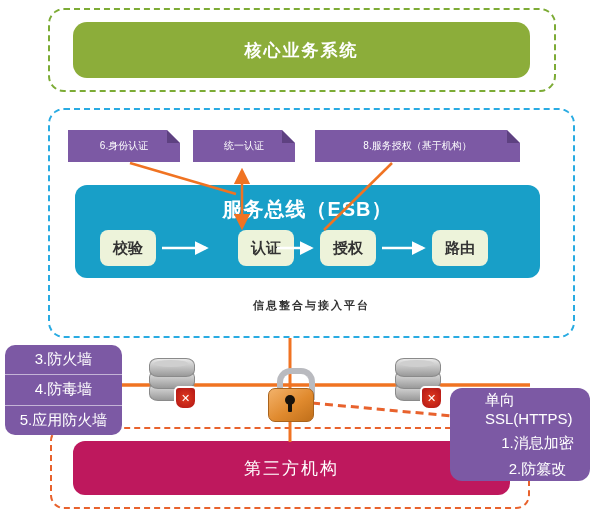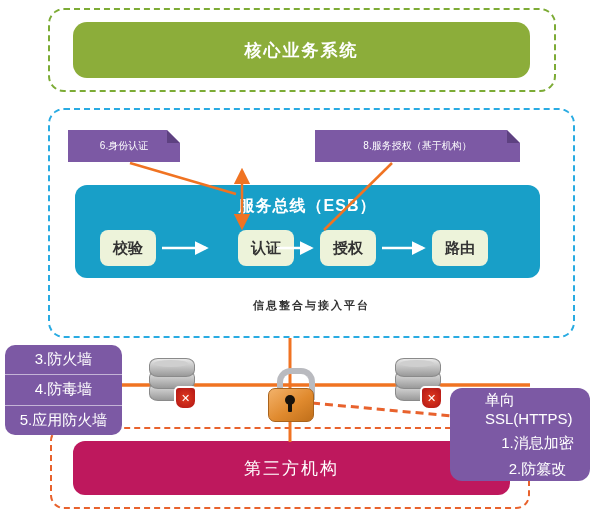--- a/index.html
+++ b/index.html
@@ -9,21 +9,21 @@
 
   
   .dash-green{left:48px;top:8px;width:508px;height:84px;border:2px dashed #7cab35;border-radius:16px;}
   .dash-blue{left:48px;top:108px;width:527px;height:230px;border:2px dashed #29abe2;border-radius:16px;}
   .dash-orange{left:50px;top:427px;width:480px;height:82px;border:2px dashed #e8622d;border-radius:14px;}
 
   
   .core-box{left:73px;top:22px;width:457px;height:56px;background:#8cad3a;border-radius:14px;
             display:flex;align-items:center;justify-content:center;color:#fff;font-size:17px;font-weight:bold;letter-spacing:2px;}
   .esb-box{left:75px;top:185px;width:465px;height:93px;background:#189fc8;border-radius:12px;}
-  .esb-title{left:75px;top:196px;width:465px;text-align:center;color:#fff;font-size:16px;font-weight:bold;letter-spacing:1px;}
+  .esb-title{left:75px;top:196px;width:465px;text-align:center;color:#fff;font-size:20px;font-weight:bold;letter-spacing:1px;}
   .step{top:230px;width:56px;height:36px;background:#edf3da;border-radius:8px;display:flex;align-items:center;justify-content:center;
         color:#333;font-size:15px;font-weight:bold;}
   .platform-caption{left:48px;top:298px;width:527px;text-align:center;color:#333;font-size:11px;font-weight:bold;letter-spacing:2px;}
   .third-box{left:73px;top:441px;width:437px;height:54px;background:#be185d;border-radius:12px;
              display:flex;align-items:center;justify-content:center;color:#fff;font-size:17px;font-weight:normal;letter-spacing:2px;}
 
   
   .tag{top:130px;height:32px;background:#7c59a4;color:#fff;font-size:10px;display:flex;align-items:center;justify-content:center;
        clip-path:polygon(0 0,calc(100% - 13px) 0,100% 13px,100% 100%,0 100%);}
   .tag .fold{position:absolute;top:0;right:0;width:13px;height:13px;background:#5e4181;
@@ -121,20 +121,24 @@
 
     <line x1="290" y1="338" x2="290" y2="442" stroke="#f07322" stroke-width="3"></line>
     <line x1="118" y1="385" x2="530" y2="385" stroke="#f07322" stroke-width="3.5"></line>
     <line x1="312" y1="403" x2="452" y2="416" stroke="#e8622d" stroke-width="3" stroke-dasharray="8 5"></line>
   </svg>
 
   <div class="abs tag tag1">
     <span>6.身份认证</span>
     <span class="fold"></span>
   </div>
+  <div class="abs tag tag2">
+    <span>统一认证</span>
+    <span class="fold"></span>
+  </div>
   <div class="abs tag tag3">
     <span>8.服务授权（基于机构）</span>
     <span class="fold"></span>
   </div>
 
   <div class="abs db db1">
     <span class="disc d3"></span>
     <span class="disc d2"></span>
     <span class="disc d1"></span>
     <span class="cap"></span>

